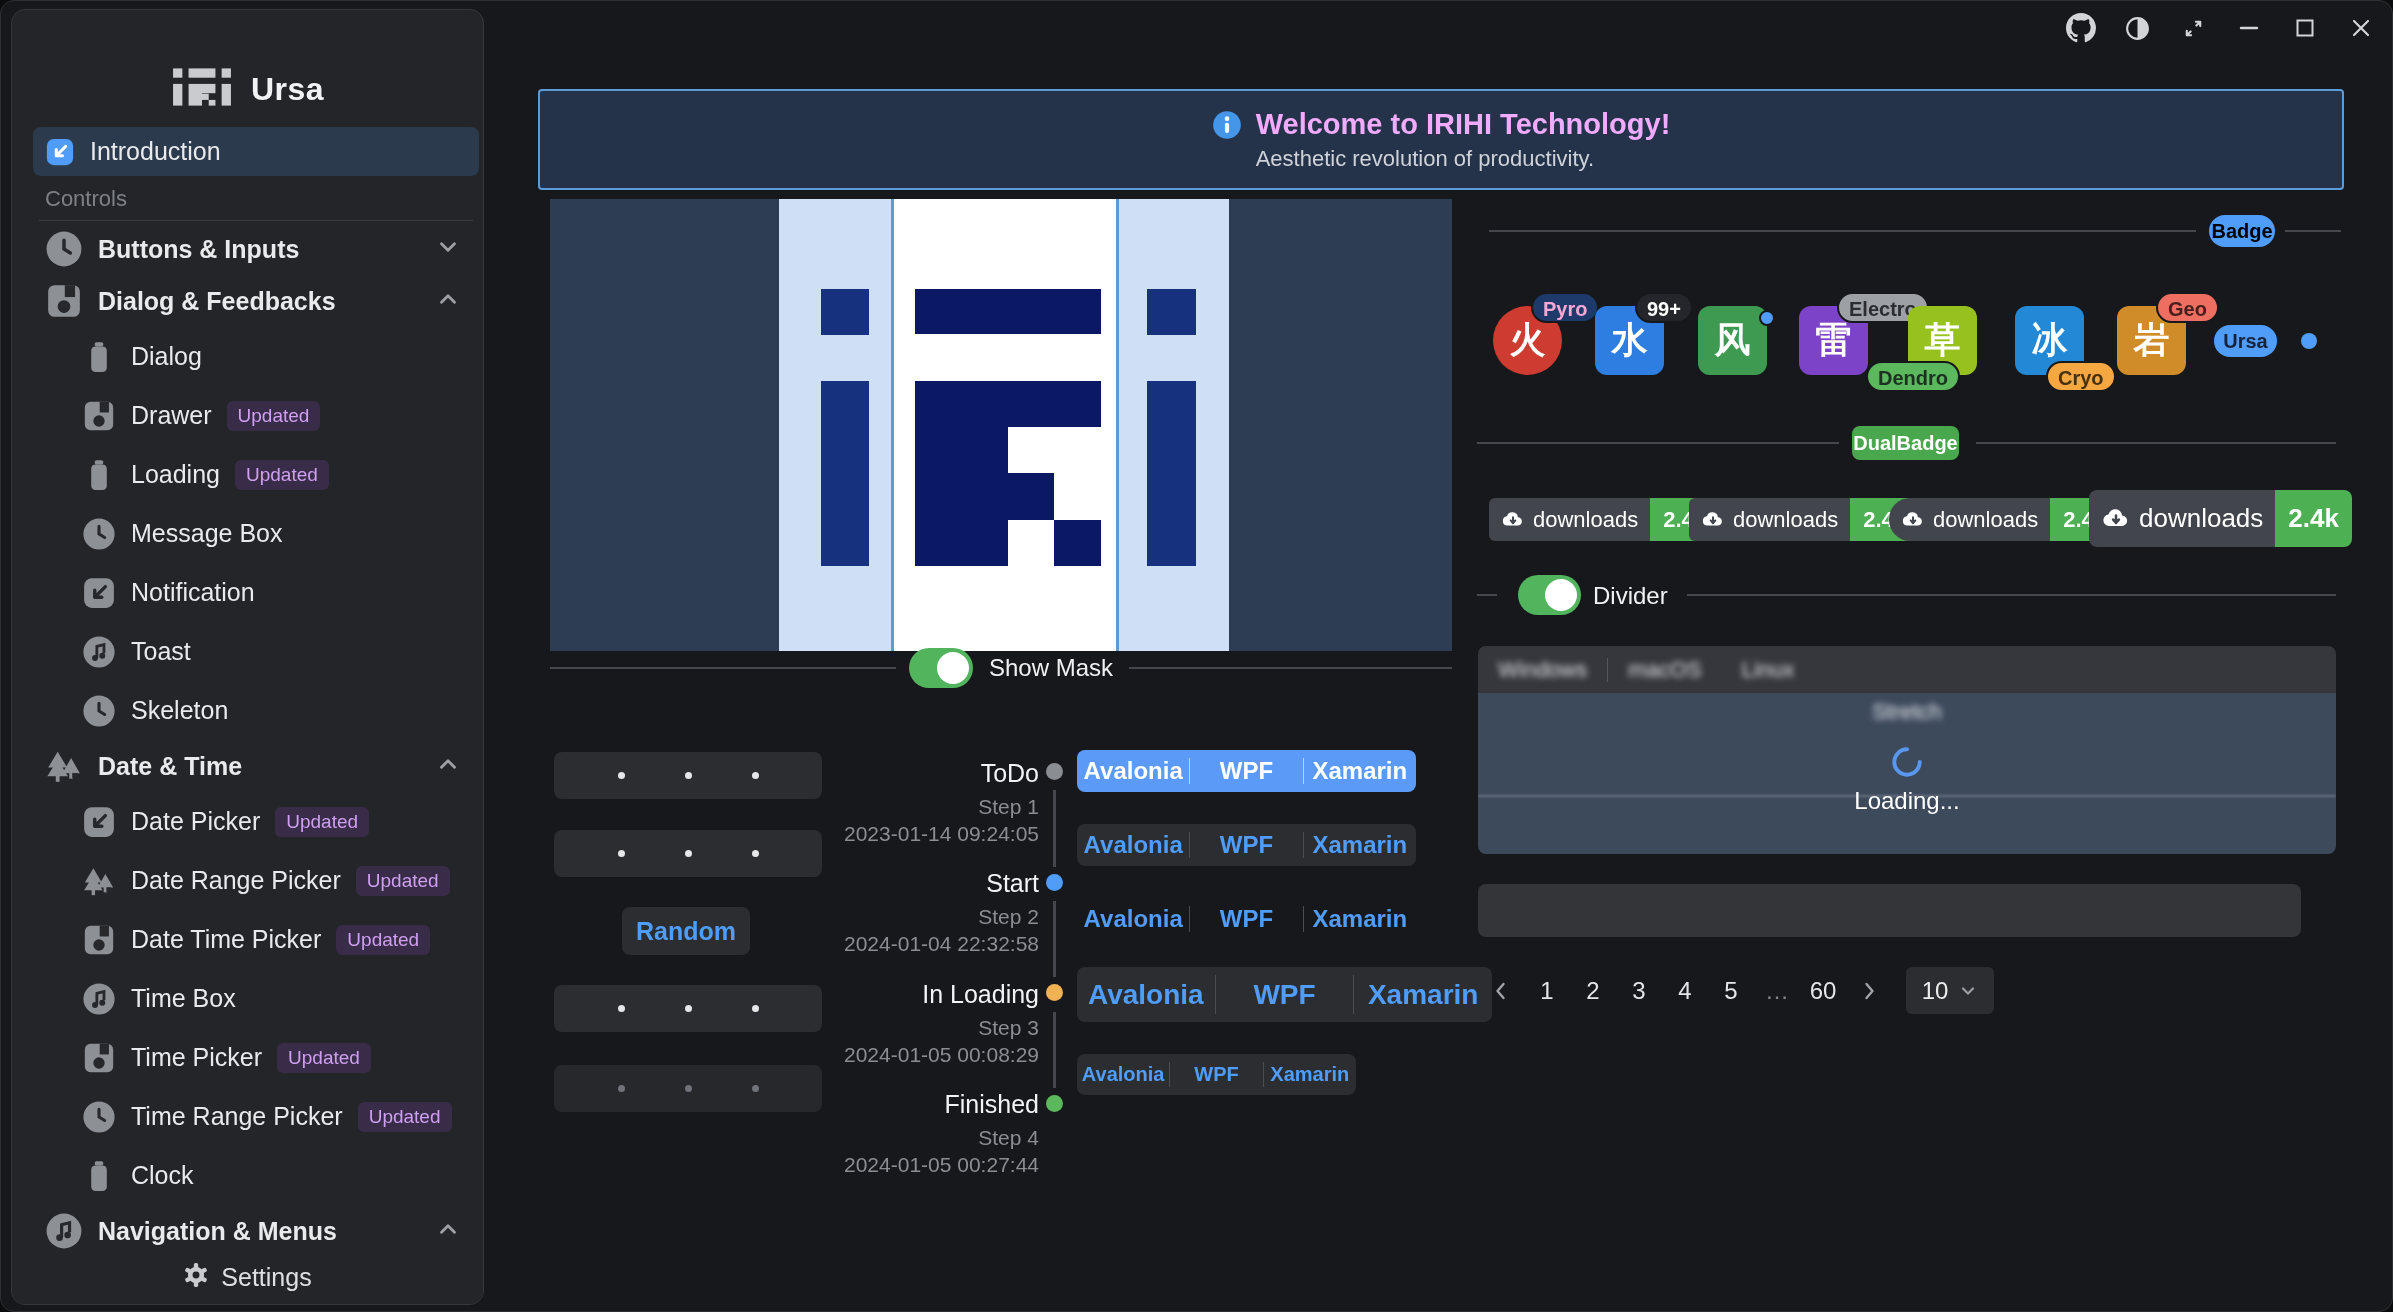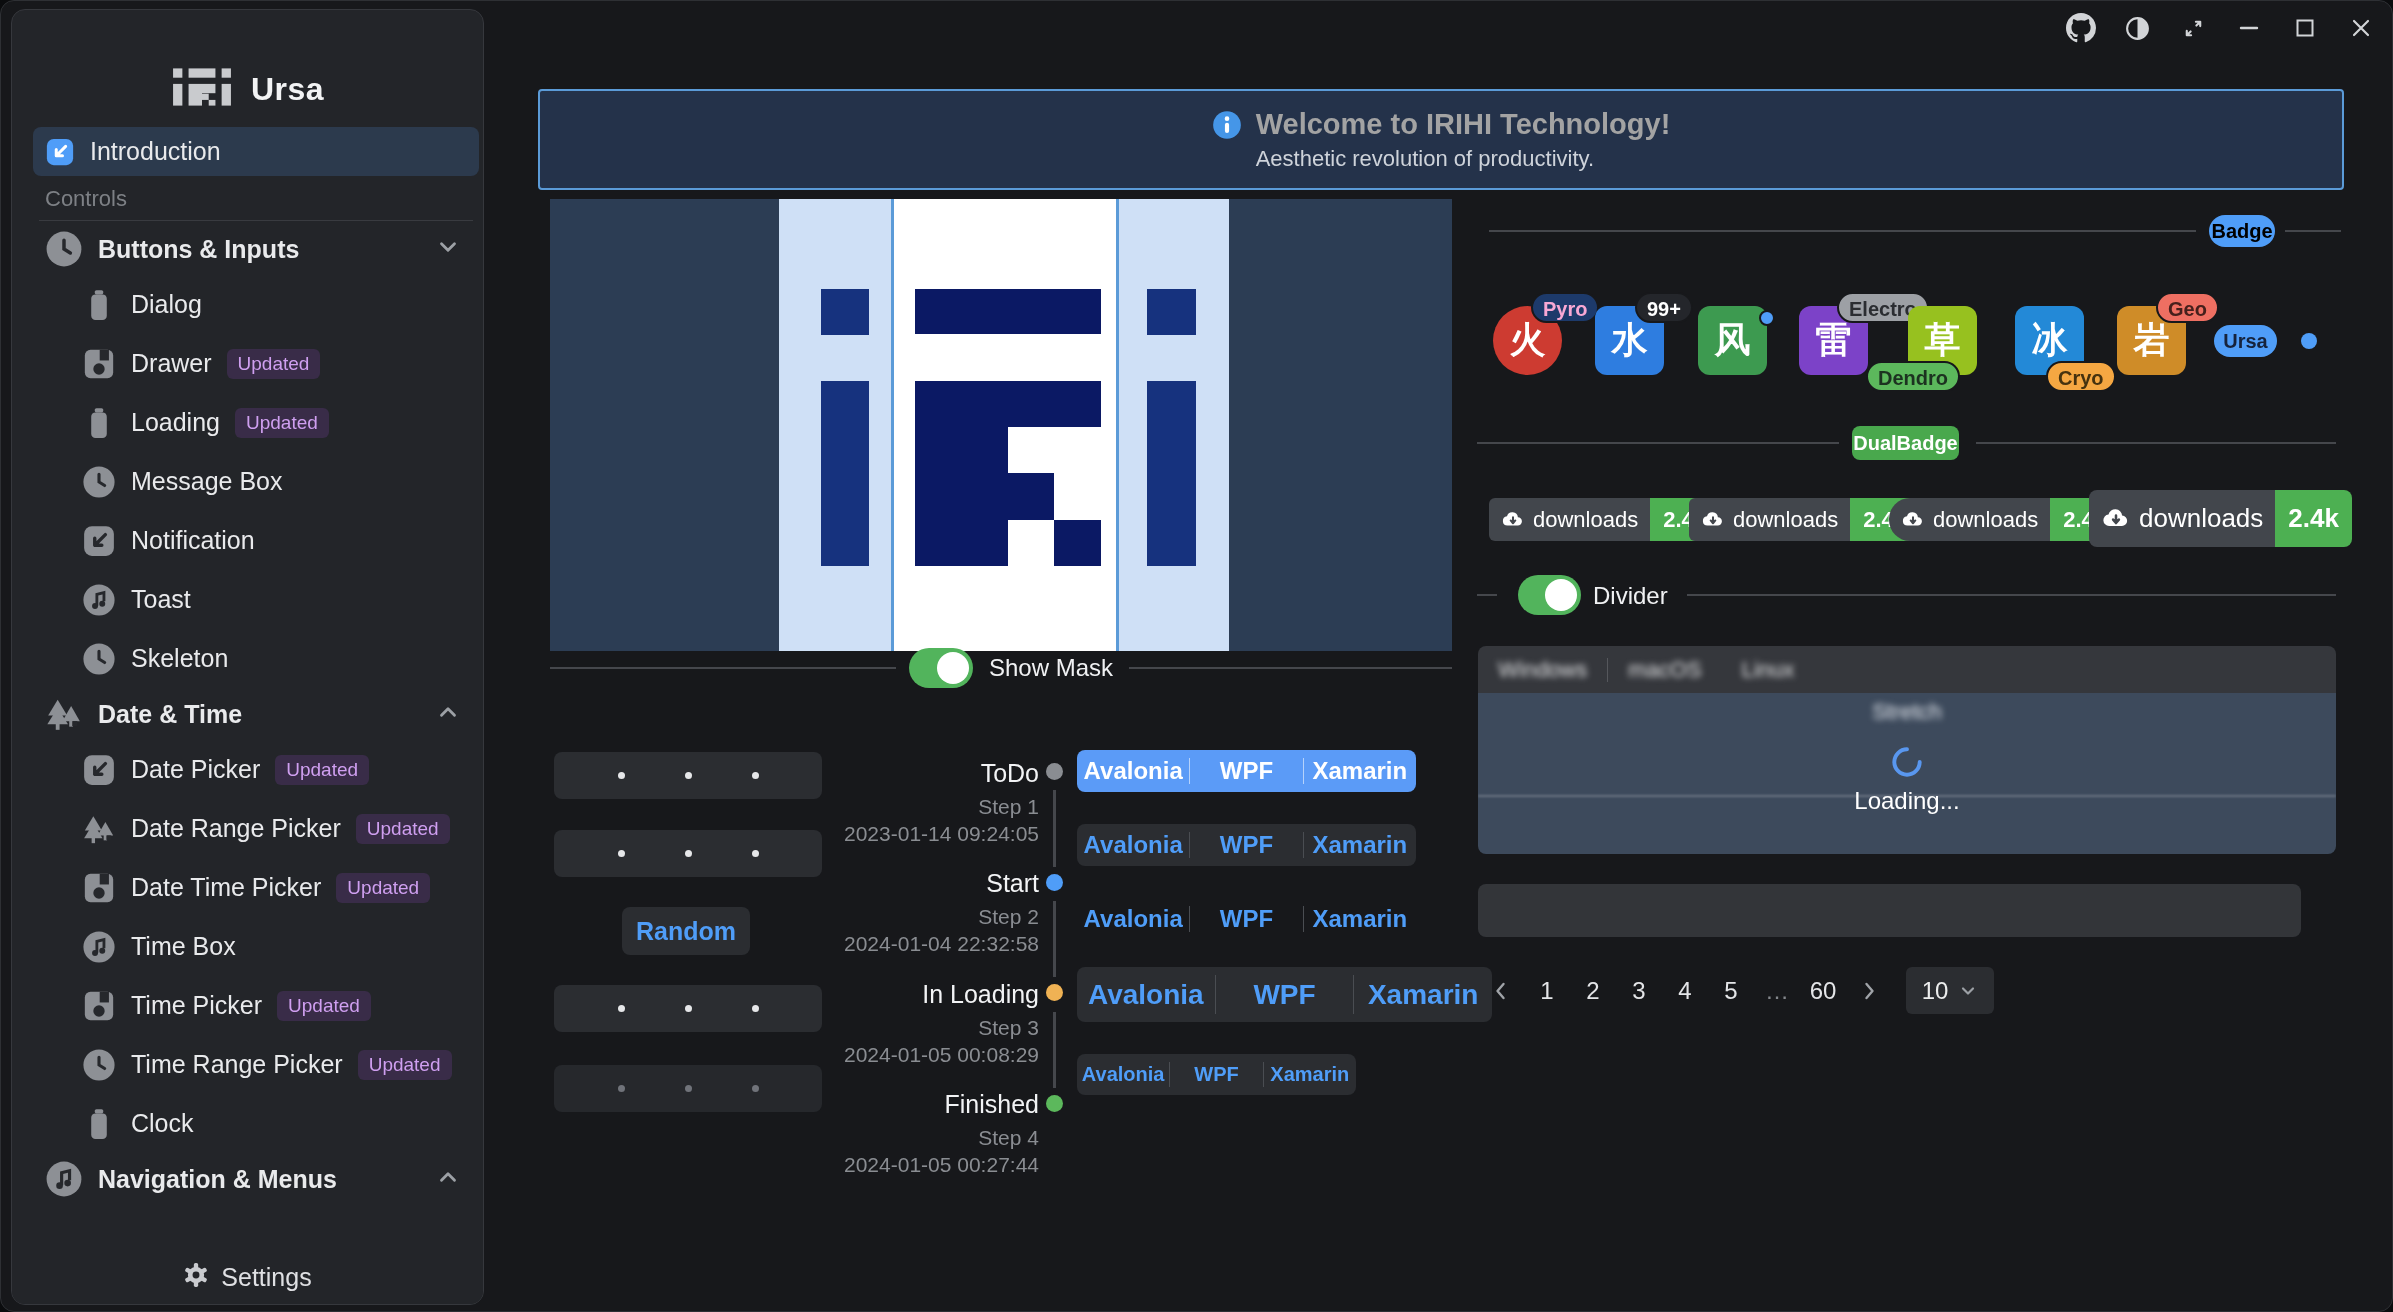--- a/index.html
+++ b/index.html
@@ -26,21 +26,21 @@
   .settings-bar { position:absolute; left:0; right:0; bottom:0; height:54px; background:#232529; display:flex; align-items:center; justify-content:center; gap:12px; }
   .settings-label { color:#dfe0e3; font-size:25px; }
 
   
   .titlebar { position:absolute; top:12px; right:16px; display:flex; align-items:center; gap:26px; }
   .tb-btn { width:30px; height:30px; display:flex; align-items:center; justify-content:center; }
 
   
   .banner { position:absolute; left:537px; top:88px; width:1806px; height:101px; background:#24324a; border:2px solid #5b9bd8; border-radius:4px; display:flex; align-items:center; justify-content:center; }
   .banner-inner { display:flex; align-items:flex-start; gap:14px; }
-  .banner-title { color:#a3a3a3; font-size:29px; font-weight:bold; line-height:32px; }
+  .banner-title { color:#f0abfc; font-size:29px; font-weight:bold; line-height:32px; }
   .banner-sub { color:#ced3da; font-size:22px; margin-top:6px; }
 
   
   .hero { position:absolute; left:549px; top:198px; width:902px; height:452px; background:#2c3d54; overflow:hidden; }
   .hero .col { position:absolute; top:0; bottom:0; }
   .px { position:absolute; }
 
   
   .mask-row { position:absolute; left:549px; top:647px; width:902px; height:40px; display:flex; align-items:center; }
   .h-line { height:2px; background:#45474c; }
@@ -181,20 +181,33 @@
             <svg xmlns="http://www.w3.org/2000/svg" width="38" height="38" viewBox="0 0 24 24">
               <circle cx="12" cy="12" r="11" fill="#8d9095"></circle>
               <path d="M12 6.5v5.5l4 2.5" stroke="#26282c" stroke-width="2.2" fill="none" stroke-linecap="round"></path>
             </svg>
           </span>
           <span class="nav-label">Buttons &amp; Inputs</span>
           <span class="nav-chev"><svg xmlns="http://www.w3.org/2000/svg" width="26" height="26" viewBox="0 0 24 24">
               <path d="M6 9l6 6 6-6" stroke="#9ca0a5" stroke-width="2.6" fill="none" stroke-linecap="round" stroke-linejoin="round"></path>
             </svg></span>
         </div>
+        <div class="nav-row nav-top">
+          <span style="display:flex">
+            <svg xmlns="http://www.w3.org/2000/svg" width="38" height="38" viewBox="0 0 24 24">
+              <rect x="2" y="2" width="20" height="20" rx="4" fill="#8d9095"></rect>
+              <rect x="12.5" y="2" width="6.5" height="7.5" fill="#26282c"></rect>
+              <circle cx="12" cy="15.5" r="4" fill="#26282c"></circle>
+            </svg>
+          </span>
+          <span class="nav-label">Dialog &amp; Feedbacks</span>
+          <span class="nav-chev"><svg xmlns="http://www.w3.org/2000/svg" width="26" height="26" viewBox="0 0 24 24">
+              <path d="M6 15l6-6 6 6" stroke="#9ca0a5" stroke-width="2.6" fill="none" stroke-linecap="round" stroke-linejoin="round"></path>
+            </svg></span>
+        </div>
         <div class="nav-row nav-sub">
           <span style="display:flex">
             <svg xmlns="http://www.w3.org/2000/svg" width="34" height="34" viewBox="0 0 24 24">
               <rect x="9" y="1.5" width="6" height="3" rx="1.2" fill="#8d9095"></rect>
               <rect x="6.5" y="4.5" width="11" height="18" rx="3" fill="#8d9095"></rect>
             </svg>
           </span>
           <span class="nav-label">Dialog</span>
         </div>
         <div class="nav-row nav-sub">

